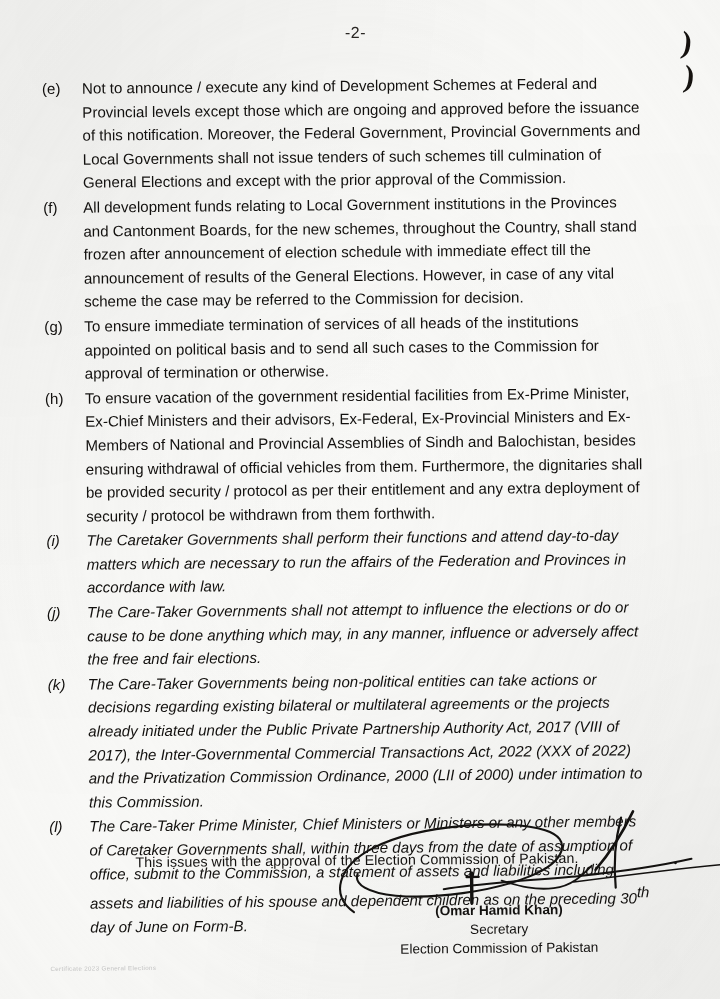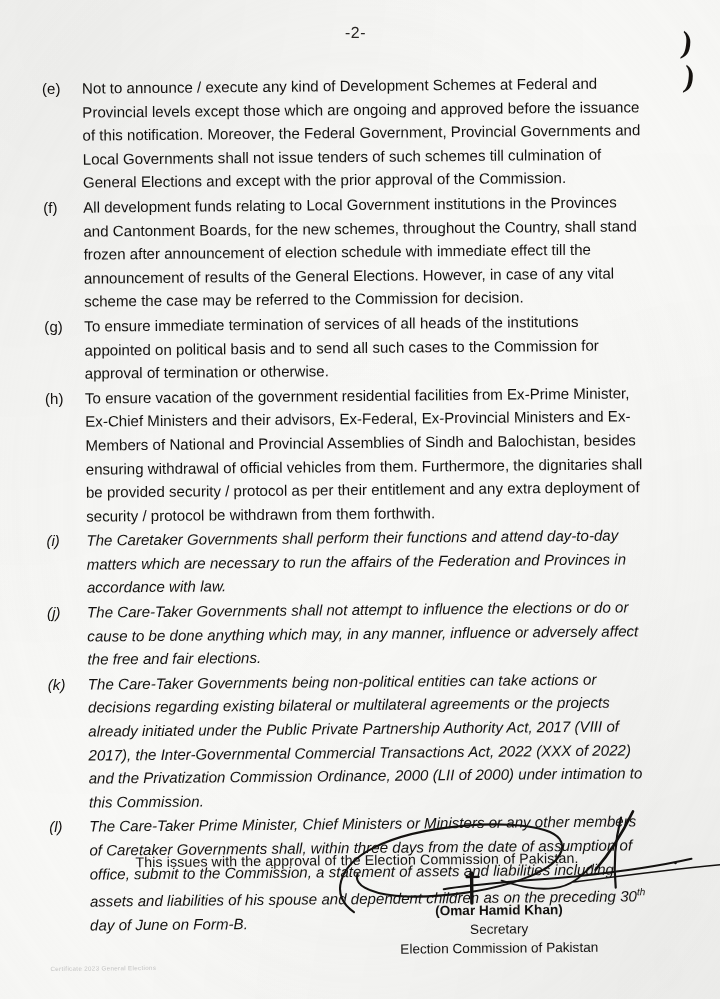--- a/index.html
+++ b/index.html
@@ -85,21 +85,21 @@
     text-justify: inter-word;
     font-size: 15.1px;
     line-height: 23.6px;
     hyphens: none;
   }
   .text > span { display: block; }
   
   .clause.ital .marker,
   .clause.ital .text { font-style: italic; }
 
-  .sup { font-size: 10px; vertical-align: super; font-style: italic; }
+  .sup { font-size: 15px; vertical-align: super; font-style: italic; }
 
   #closing {
     position: absolute;
     top: 852px;
     left: 132px;
     font-size: 14.2px;
     letter-spacing: .1px;
     white-space: nowrap;
   }
   #signblock {

